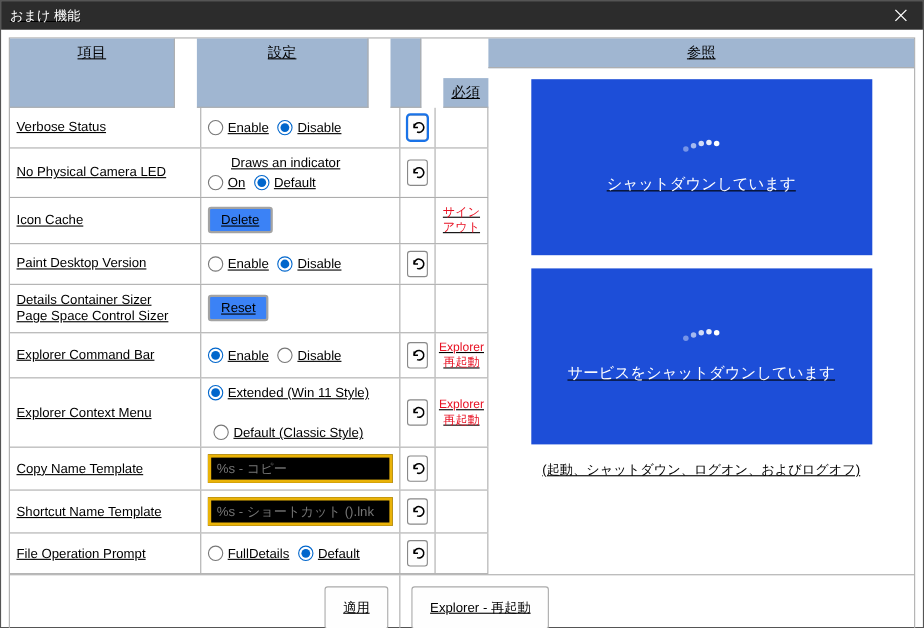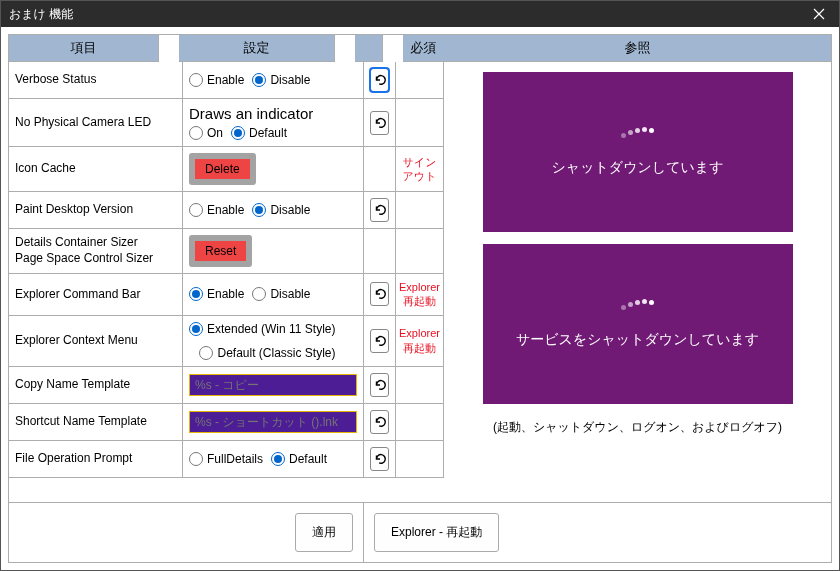--- a/index.html
+++ b/index.html
@@ -12,20 +12,21 @@
     height: 571px;
     overflow: hidden;
   }
   .window {
     display: flex;
     flex-direction: column;
     width: 100%;
     height: 100%;
     background: #fff;
     border: 1px solid #555;
+    text-decoration: underline;
   }
   .titlebar {
     background: #2c2c2c;
     color: #fff;
     display: flex;
     align-items: center;
     height: 26px;
     padding: 0 0 0 8px;
     font-size: 12px;
   }
@@ -75,21 +76,21 @@
     text-align: center;
     padding: 4px 0;
     border-right: 1px solid #adadad;
     border-bottom: 1px solid #adadad;
     font-size: 13px;
   }
   .th:last-child { border-right: none; }
   .th-item { width: 174px; }
   .th-setting { width: 181px; }
   .th-undo { width: 32px; }
-  .th-req { width: 48px; border-right: 1px solid #adadad; }
+  .th-req { width: 48px; border-right: 1px solid #adadad; margin-top: 36px; }
   .th-ref { flex: 1; }
   .rows {
     flex: 1;
   }
   .row {
     display: flex;
     border-bottom: 1px solid #adadad;
     min-height: 36px;
     align-items: stretch;
   }
@@ -130,22 +131,22 @@
     border-color: #0066cc;
   }
   .radio.selected .dot::after {
     content: "";
     width: 8px;
     height: 8px;
     background: #0066cc;
     border-radius: 50%;
   }
   .btn {
-    border: 6px solid #a3a3a3;
-    background: #ef4444;
+    border: 2px solid #a3a3a3;
+    background: #3b82f6;
     padding: 3px 10px;
     border-radius: 3px;
     font-size: 12px;
     cursor: pointer;
   }
   .undo-btn {
     width: 24px;
     height: 24px;
     border: 1px solid #888;
     background: #fefefe;
@@ -155,35 +156,35 @@
     justify-content: center;
     cursor: pointer;
   }
   .undo-btn.highlight {
     outline: 2px solid #1a73e8;
     outline-offset: -1px;
   }
   .undo-icon svg { display: block; }
   .text-input {
     width: 100%;
-    border: 1px solid #eab308;
+    border: 3px solid #eab308;
     padding: 3px 5px;
     font-size: 12px;
     color: #888;
-    background: #4c1d95;
+    background: #000000;
   }
   .reference-area {
     flex: 1;
     padding: 10px 20px 8px 20px;
     display: flex;
     flex-direction: column;
     align-items: center;
   }
   .screenshot {
-    background: #701a75;
+    background: #1d4ed8;
     color: #fff;
     width: 310px;
     height: 160px;
     position: relative;
     display: flex;
     flex-direction: column;
     align-items: center;
     justify-content: center;
     margin-bottom: 12px;
   }
@@ -233,21 +234,22 @@
   }
   .big-btn {
     border: 1px solid #aaa;
     background: #fefefe;
     padding: 10px 16px;
     border-radius: 3px;
     font-size: 12px;
     cursor: pointer;
   }
   .setting-desc {
-    font-size: 15px;
+    font-size: 12px;
+    margin-left: 21px;
   }
 </style>
 </head>
 <body>
 
 <div class="window">
   <div class="titlebar">
     <div class="titlebar-title">おまけ 機能</div>
     <div class="titlebar-close">
       <svg width="12" height="12" viewBox="0 0 12 12">
@@ -394,21 +396,21 @@
                     </span>
                 </div>
               </div>
               <div class="cell cell-req" style="white-space:pre-line;">Explorer
 再起動</div>
             </div>
 
             <div class="row">
               <div class="cell cell-item">Explorer Context Menu</div>
               <div class="cell cell-setting">
-                <div class="radio-group" style="flex-direction:column; align-items:flex-end; gap:10px;">
+                <div class="radio-group" style="flex-direction:column; align-items:center; gap:22px;">
                   <label class="radio selected">
                       <span class="dot"></span>
                       <span>Extended (Win 11 Style)</span>
                     </label>
                   <label class="radio">
                       <span class="dot"></span>
                       <span>Default (Classic Style)</span>
                     </label>
                 </div>
               </div>

